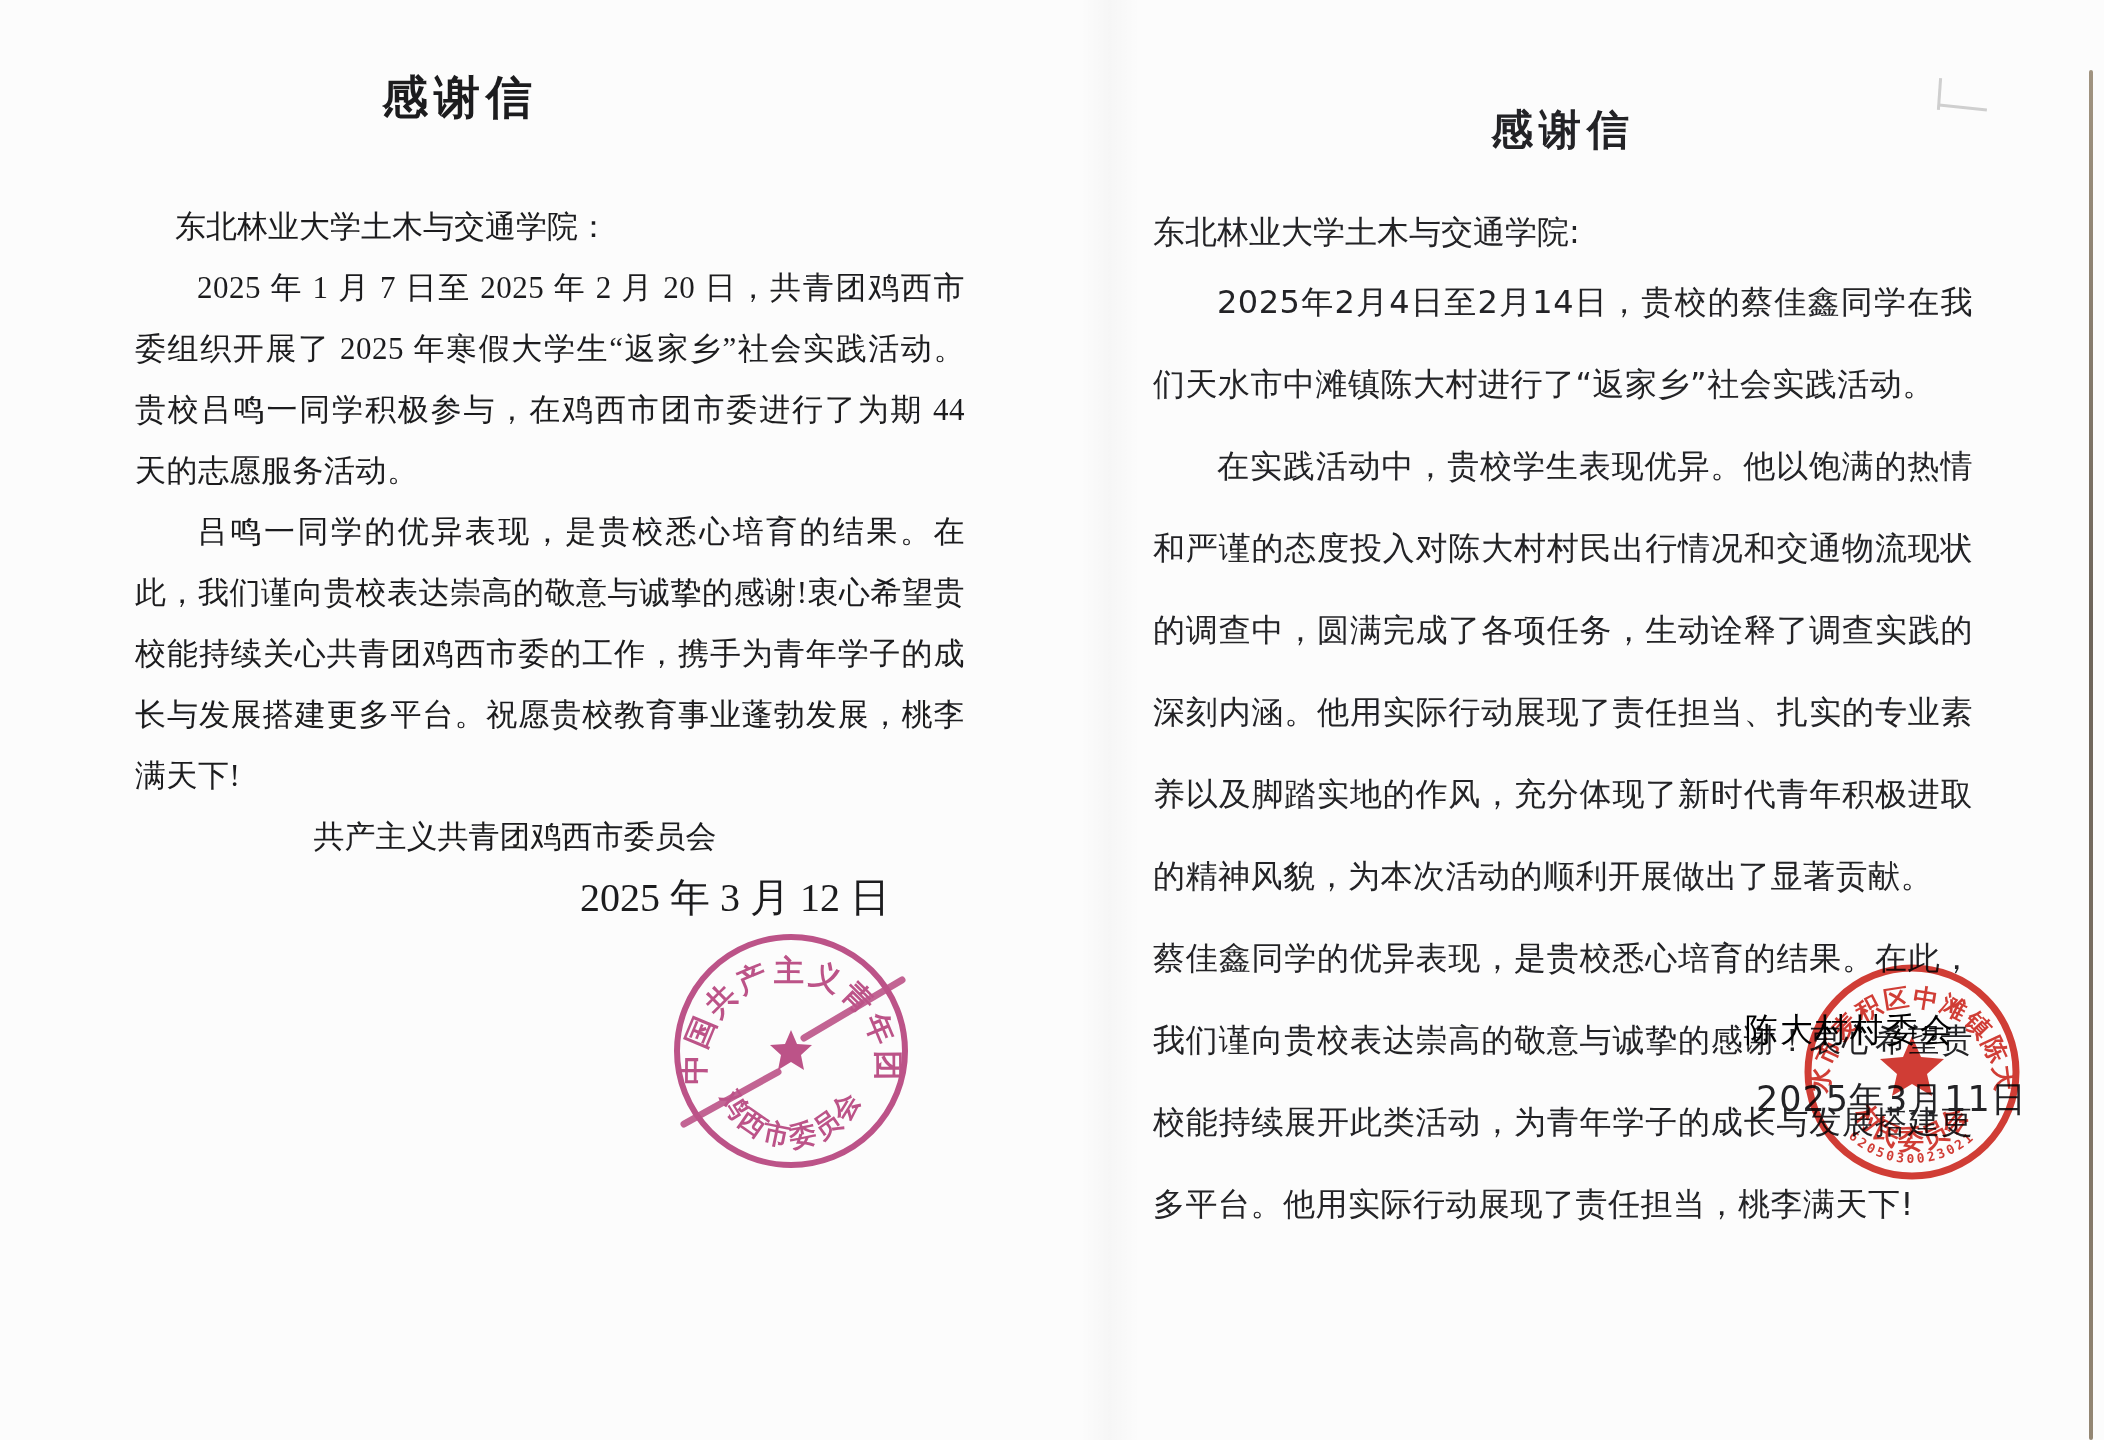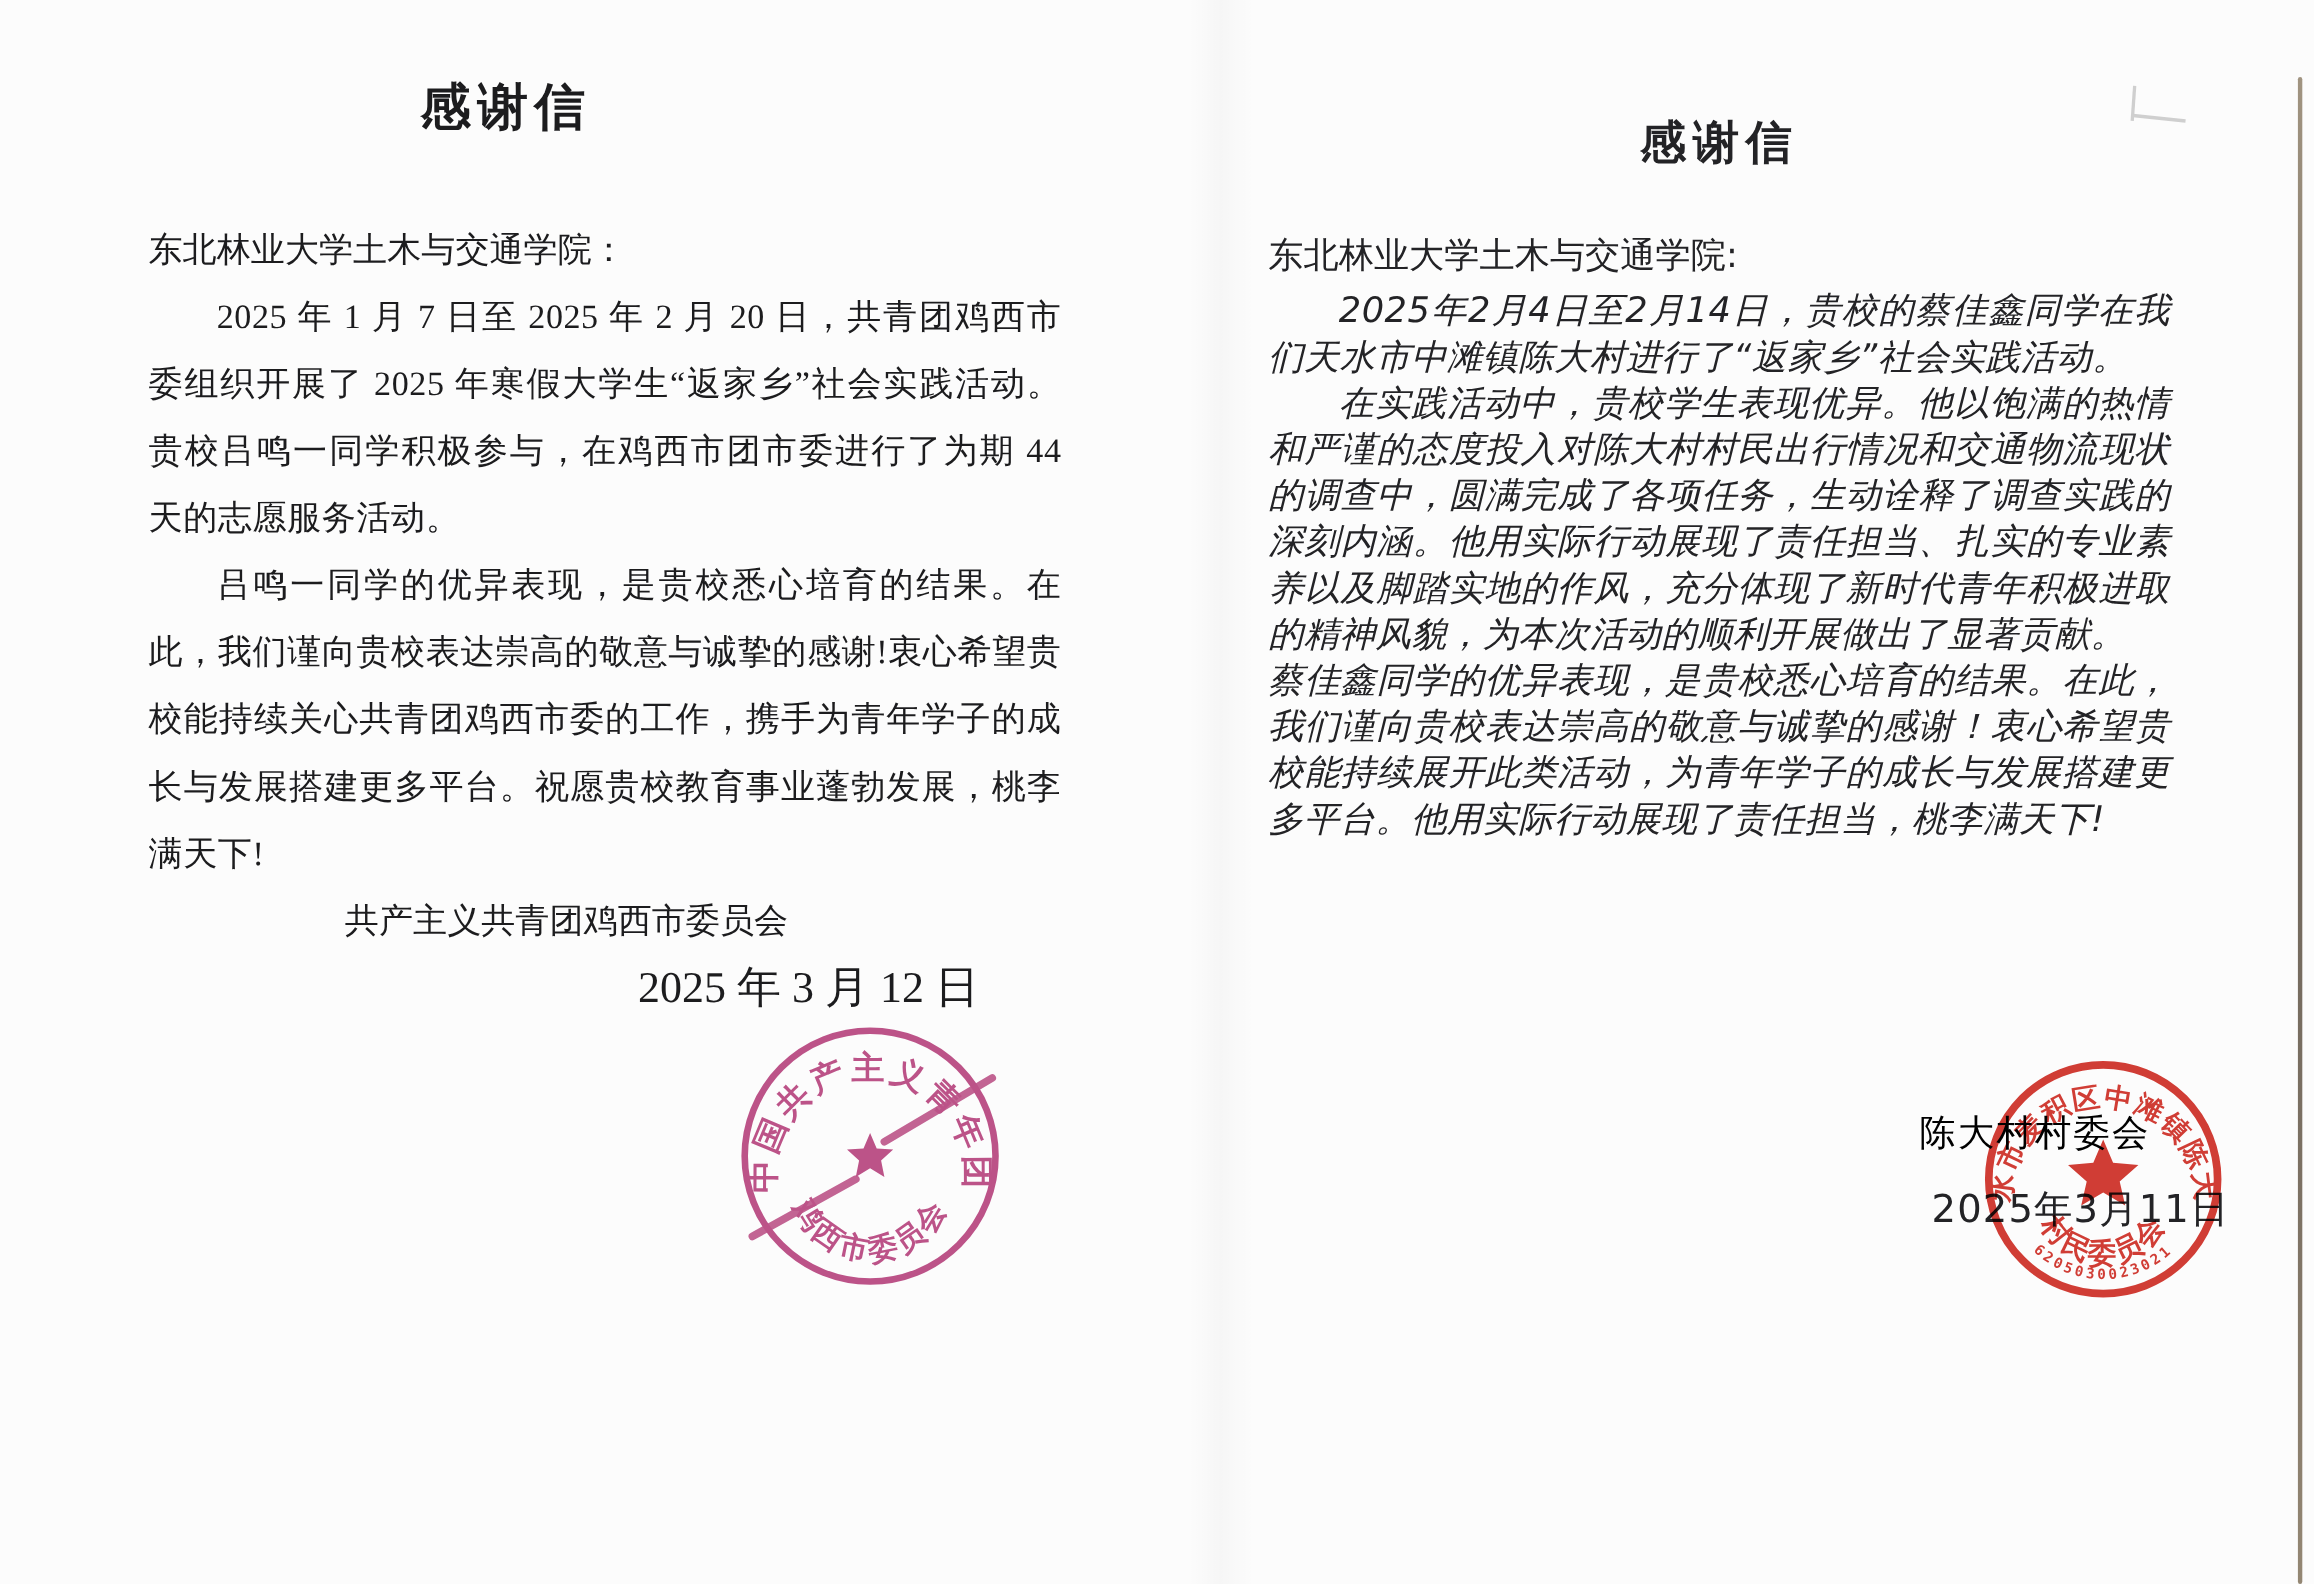--- a/index.html
+++ b/index.html
@@ -11,25 +11,25 @@
   }
   
   .letter{position:absolute;}
   .letter-left{left:135px;top:70px;width:830px;}
   .letter-right{left:1153px;top:105px;width:820px;
     font-family:"DejaVu Sans","Liberation Sans",sans-serif;color:#232326;}
   .letter-title{font-weight:bold;text-align:center;letter-spacing:6px;}
   .letter-left  .letter-title{font-size:46px;line-height:56px;position:relative;left:-90px;margin-bottom:70px;}
   .letter-right .letter-title{font-size:42px;line-height:50px;margin-bottom:48px;}
   .salutation{font-size:31px;}
-  .letter-left  .salutation{line-height:61px;}
+  .letter-left  .salutation{line-height:61px;margin-left:40px;}
   .letter-right .salutation{font-size:32px;line-height:58px;}
   .para{margin:0;text-align:justify;}
   .letter-left  .para{font-size:31px;line-height:61px;text-indent:2em;letter-spacing:.5px;}
-  .letter-right .para{font-size:32px;line-height:42px;text-indent:2em;letter-spacing:.5px;font-style:italic;}
+  .letter-right .para{font-size:32px;line-height:82px;text-indent:2em;letter-spacing:.5px;}
   .letter-right .para.no-indent{text-indent:0;}
   .sig-line{font-size:31px;line-height:61px;text-align:center;padding-right:70px;}
   .date-line{font-size:40px;line-height:61px;text-align:right;padding-right:75px;}
   
   .stamp-sig{position:absolute;left:1745px;top:1008px;font-size:33px;
     font-family:"DejaVu Sans","Liberation Sans",sans-serif;color:#000000;letter-spacing:2px;}
   .stamp-date{position:absolute;left:1756px;top:1076px;font-size:35px;
     font-family:"DejaVu Sans","Liberation Sans",sans-serif;color:#232326;letter-spacing:1px;}
   
   .seal{position:absolute;mix-blend-mode:multiply;opacity:.87;}

